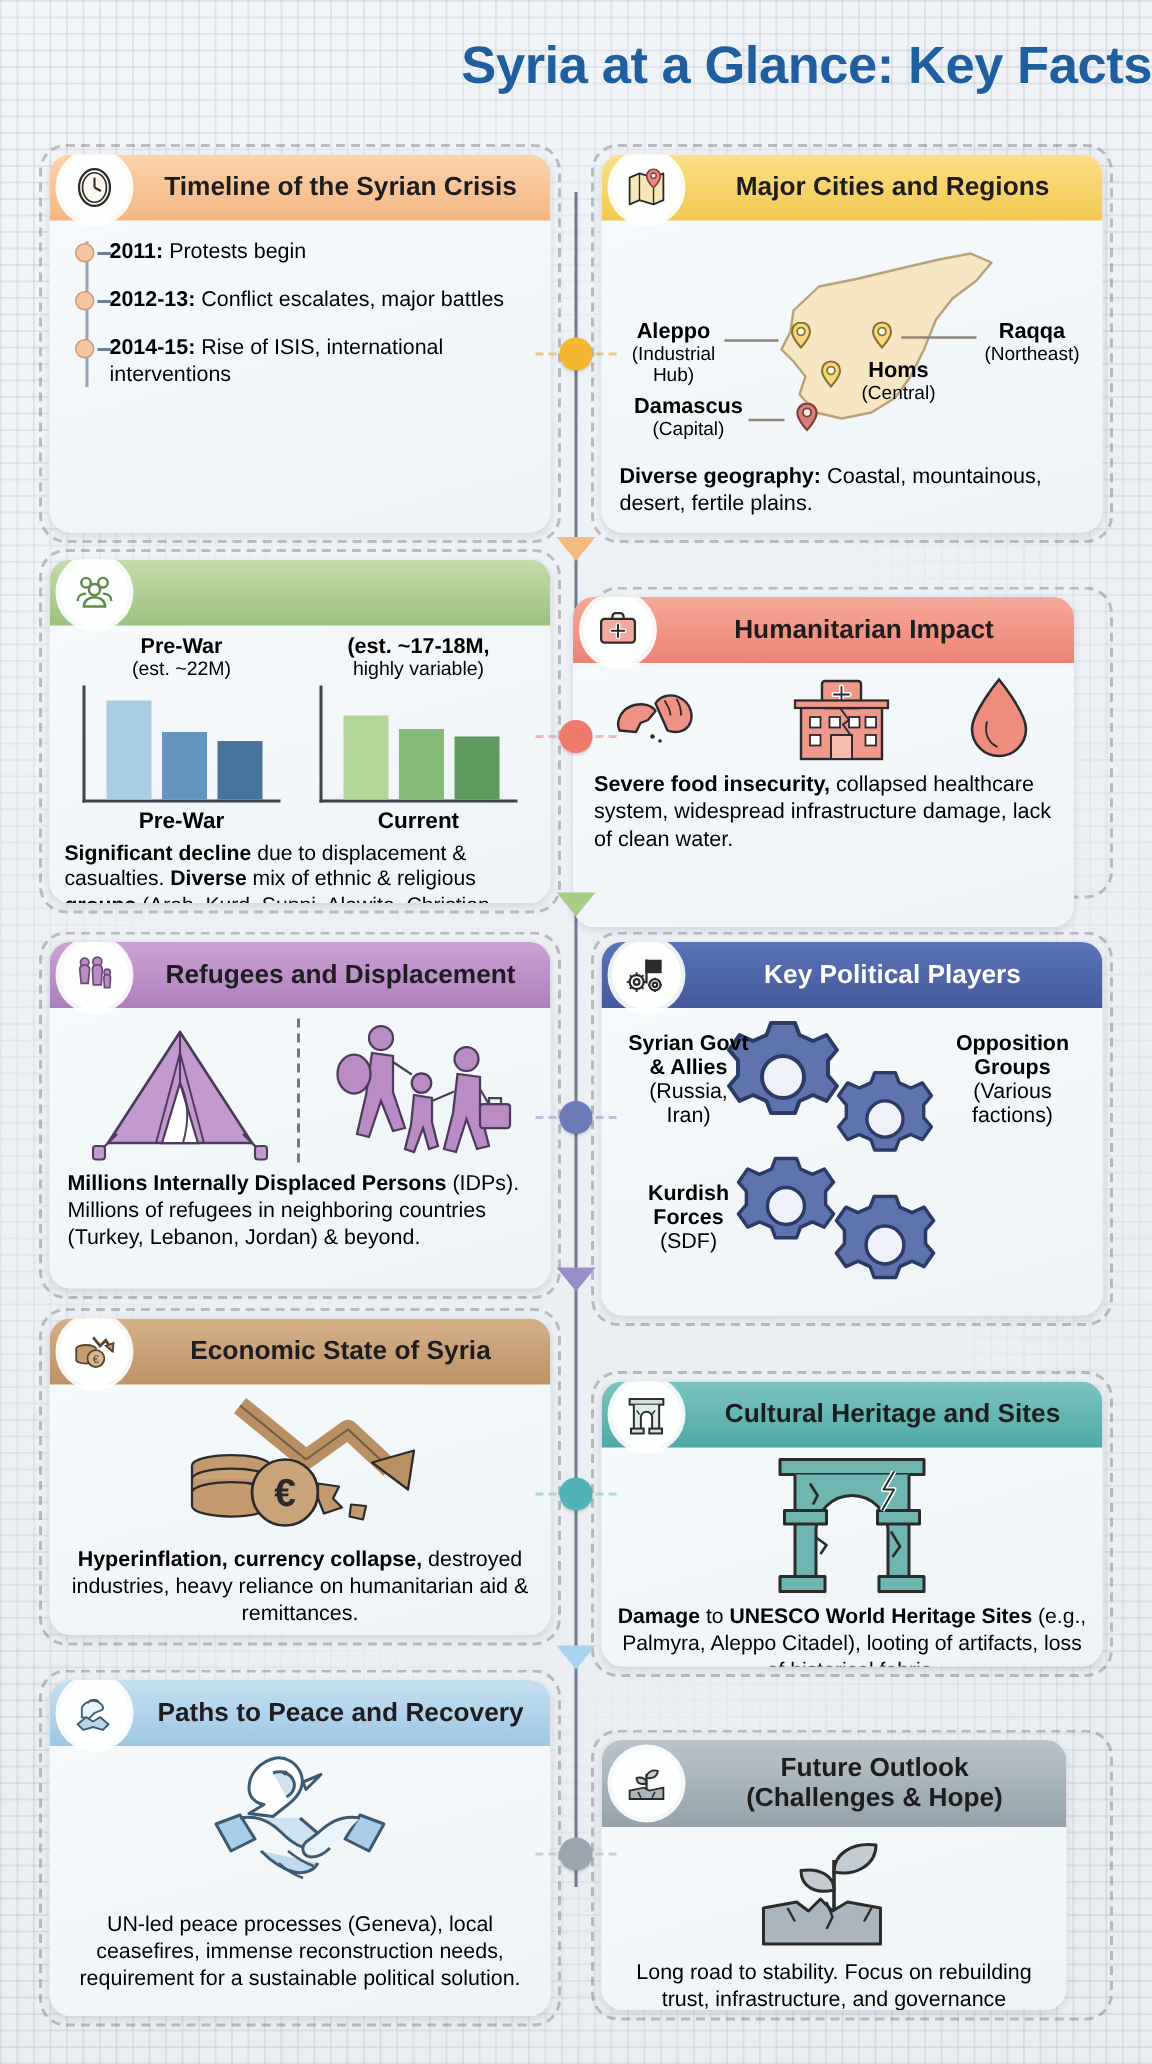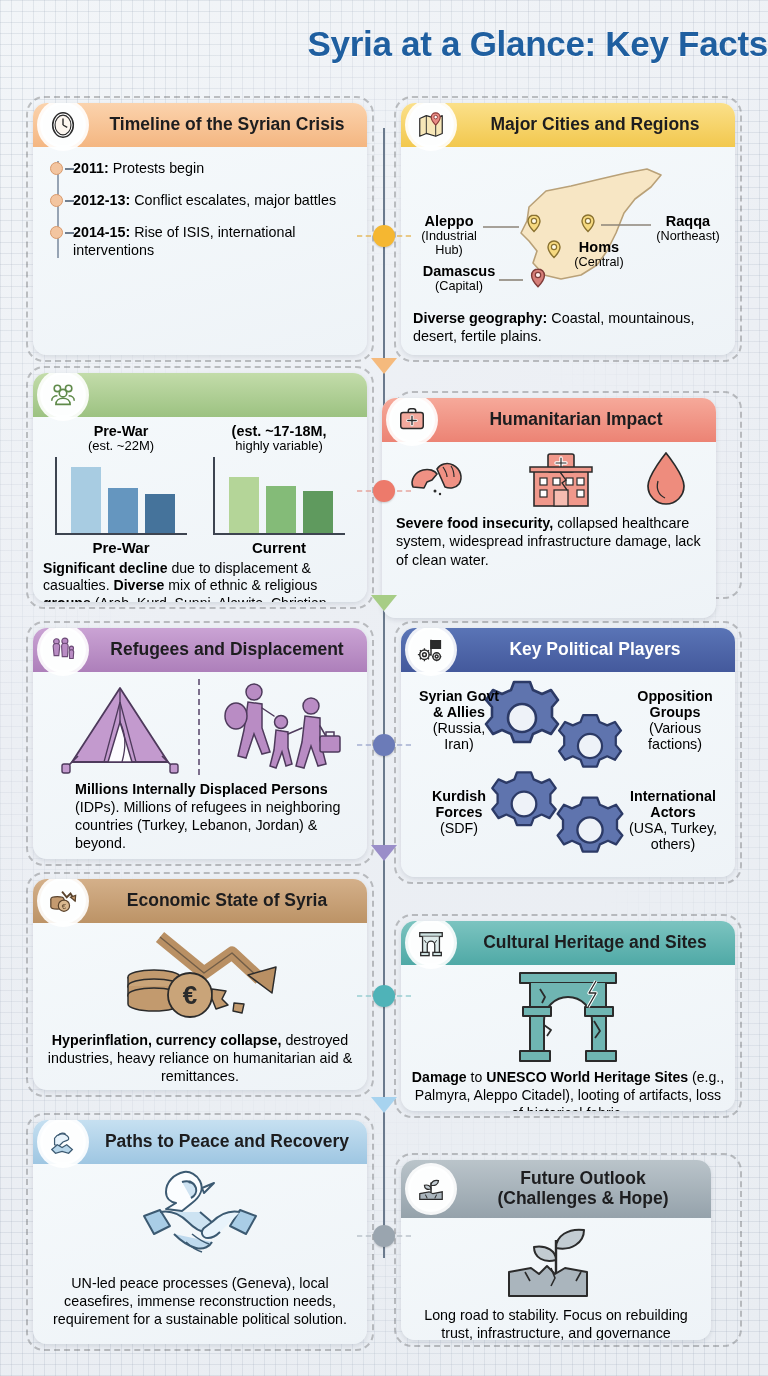--- a/index.html
+++ b/index.html
@@ -409,21 +409,21 @@
         <circle cx="67" cy="44" r="6.5"></circle>
         <path d="M62 52 L60 72 L56 88 L62 90 L68 74 L72 88 L78 86 L74 70 L74 54 Z"></path>
         <circle cx="97" cy="28" r="8"></circle>
         <path d="M91 38 L88 64 L82 88 L90 90 L97 68 L104 88 L112 86 L106 62 L106 40 Z"></path>
         <path d="M74 56 L88 50" stroke-linecap="round"></path>
         <path d="M106 48 L113 60" stroke-linecap="round"></path>
         <rect x="106" y="58" width="20" height="16" rx="2"></rect>
         <path d="M112 58 v-4 h8 v4" fill="none"></path>
       </svg>
     </div>
-    <div style="font-size:14.3px; line-height:1.27; padding:2px 12px 0;margin-left:30px;">
+    <div style="font-size:14.3px; line-height:1.27; padding:2px 12px 0;">
       <b>Millions Internally Displaced Persons</b><span> (IDPs). Millions of refugees in neighboring countries (Turkey, Lebanon, Jordan) &amp; beyond.</span>
     </div>
   </div>
 
   <div class="card-dash" style="left:394px; top:621px; width:348px; height:263px;"></div>
   <div class="card" style="left:401px; top:628px; width:334px; height:249px;">
     <div class="card-head" style="background:linear-gradient(180deg,#5a74b6,#44599c);">
       <div class="badge">
         <svg width="30" height="30" viewBox="0 0 32 32" fill="none" stroke="#2b2b2b" stroke-width="1.6">
           <path d="M16 22V5"></path>
@@ -462,24 +462,20 @@
         <span>(Russia,<br>Iran)</span>
       </div>
       <div class="pp-lbl" style="right:8px; top:16px; width:104px; text-align:center;">
         <b>Opposition<br>Groups</b>
         <span>(Various<br>factions)</span>
       </div>
       <div class="pp-lbl" style="left:10px; top:116px; width:96px; text-align:center;">
         <b>Kurdish<br>Forces</b>
         <span>(SDF)</span>
       </div>
-      <div class="pp-lbl" style="right:6px; top:116px; width:112px; text-align:center;">
-        <b>International<br>Actors</b>
-        <span>(USA, Turkey,<br>others)</span>
-      </div>
     </div>
   </div>
 
   <div class="card-dash" style="left:26px; top:872px; width:348px; height:225px;"></div>
   <div class="card" style="left:33px; top:879px; width:334px; height:211px;">
     <div class="card-head" style="background:linear-gradient(180deg,#d4b08a,#bc9366);">
       <div class="badge">
         <svg width="30" height="30" viewBox="0 0 32 32" fill="#c49a6f" stroke="#5a432c" stroke-width="1.3">
           <path d="M15 6l5 6 4-4 5 8" fill="none" stroke-width="2"></path>
             <path d="M29 16l.5-6-5.5 2z"></path>

